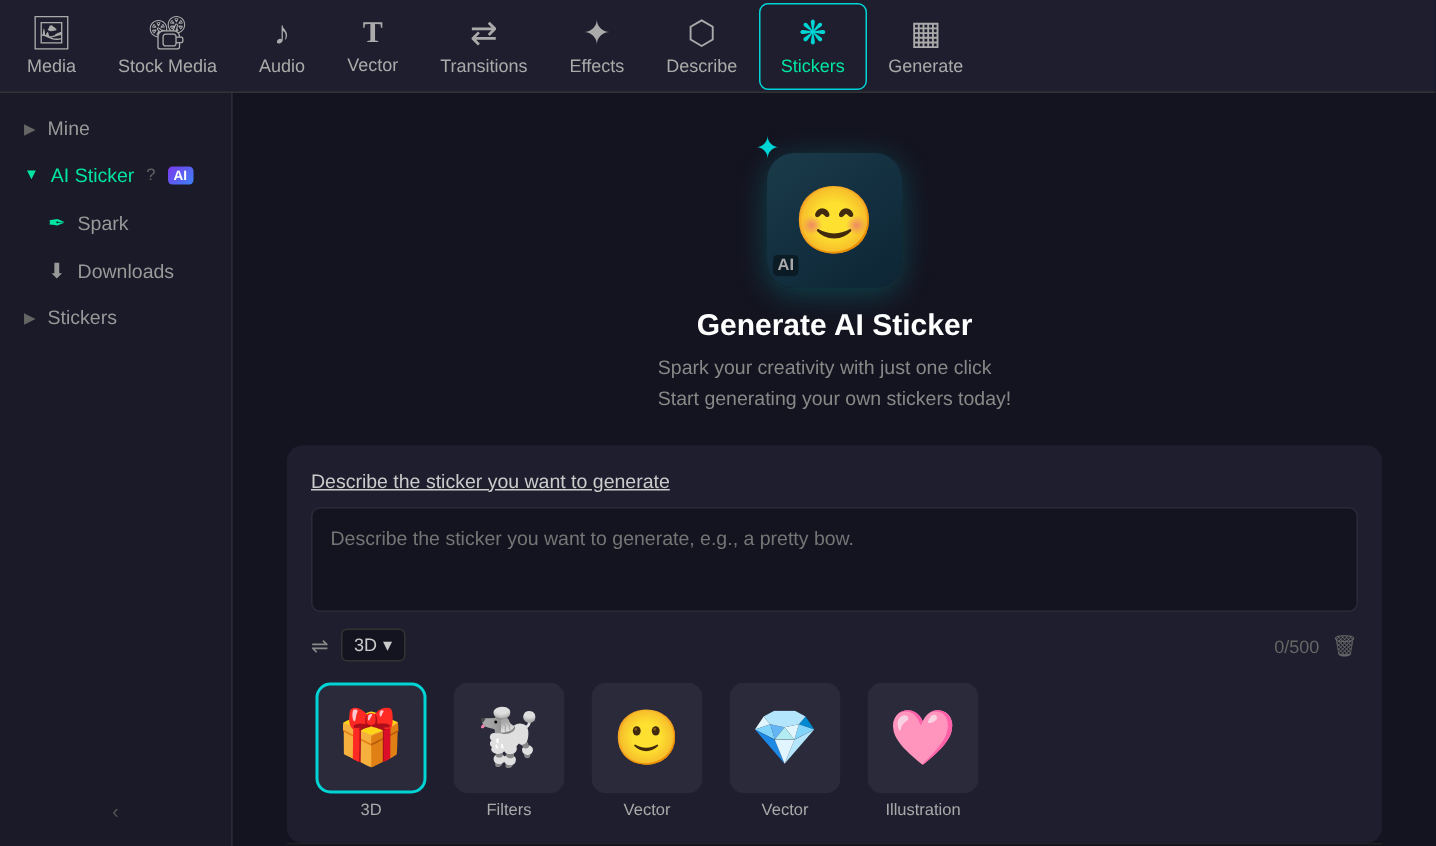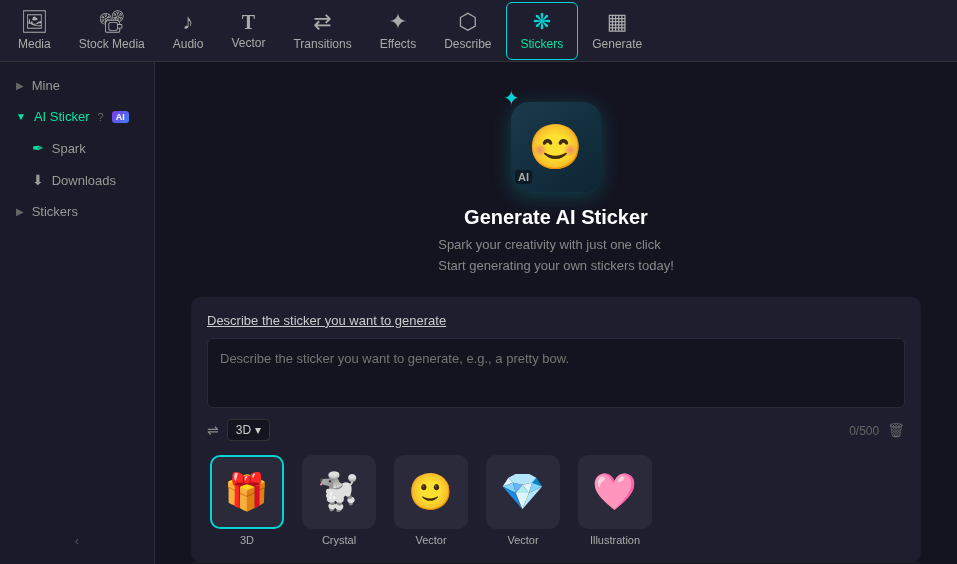--- a/index.html
+++ b/index.html
@@ -394,21 +394,21 @@
       
       <div class="style-grid">
 
         <div class="style-card selected">
           <div class="style-thumb">🎁</div>
           <span class="style-label">3D</span>
         </div>
 
         <div class="style-card">
           <div class="style-thumb">🐩</div>
-          <span class="style-label">Crystal</span>
+          <span class="style-label">Filters</span>
         </div>
 
         <div class="style-card">
           <div class="style-thumb">🙂</div>
           <span class="style-label">Vector</span>
         </div>
 
         <div class="style-card">
           <div class="style-thumb">💎</div>
           <span class="style-label">Vector</span>

